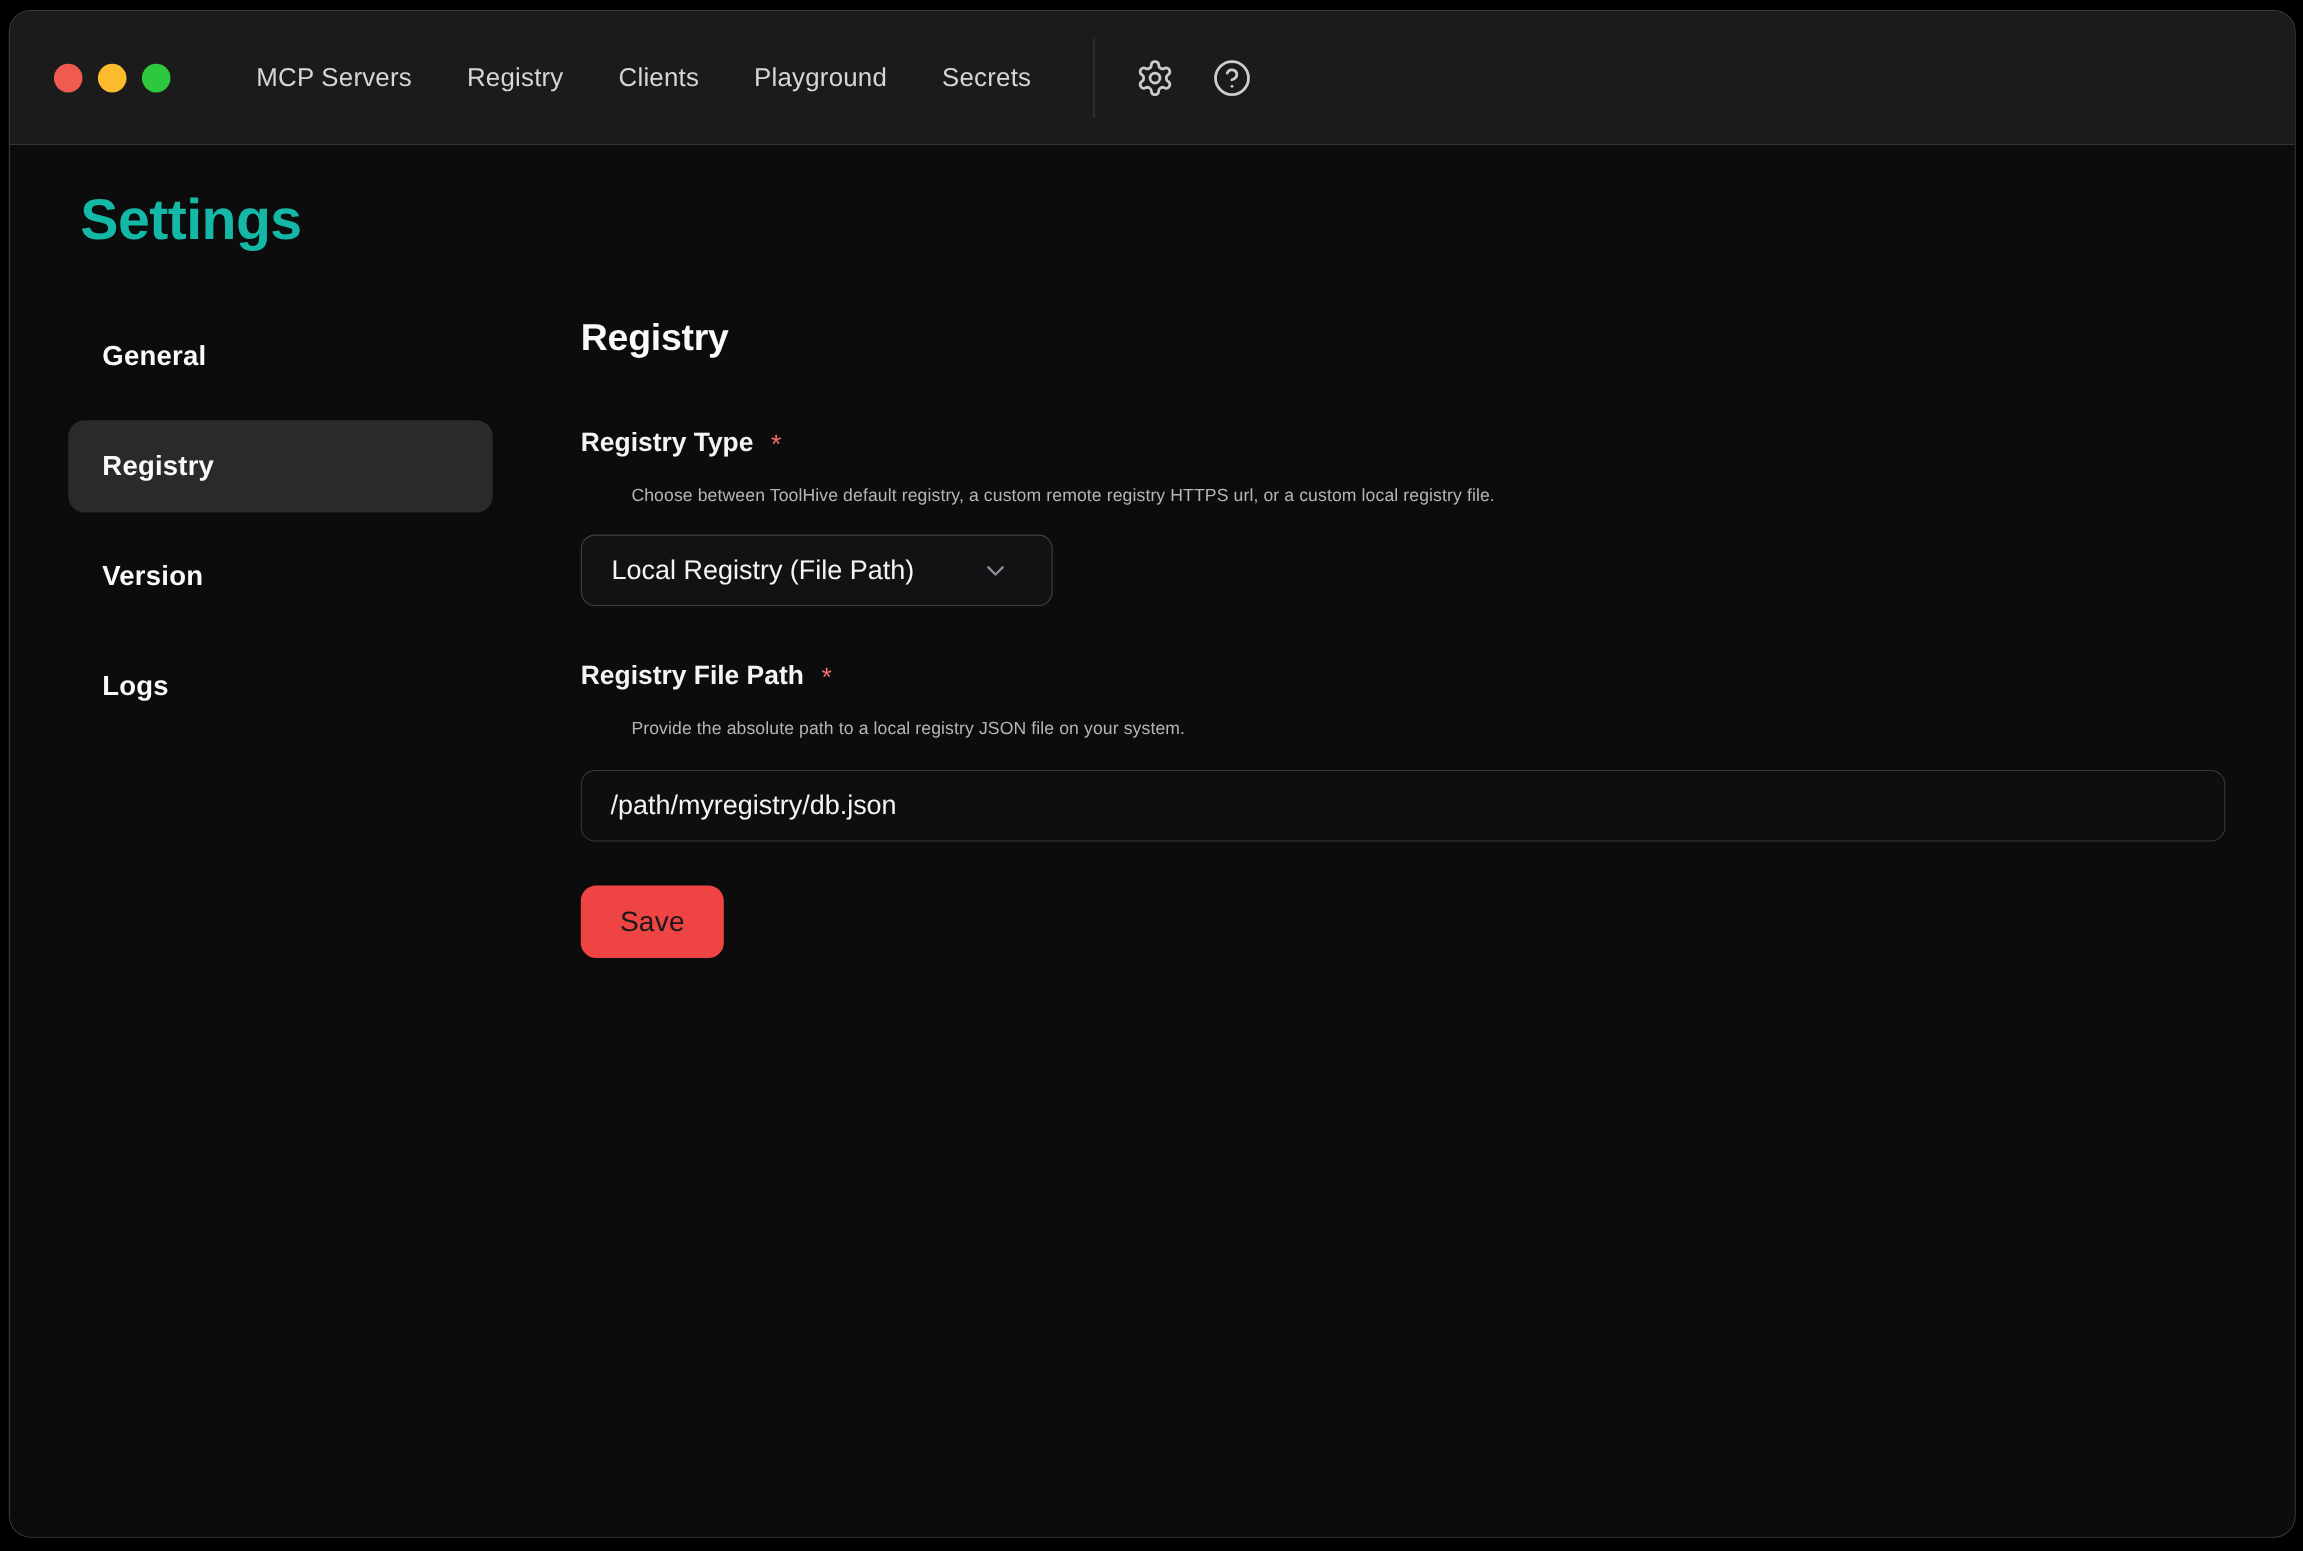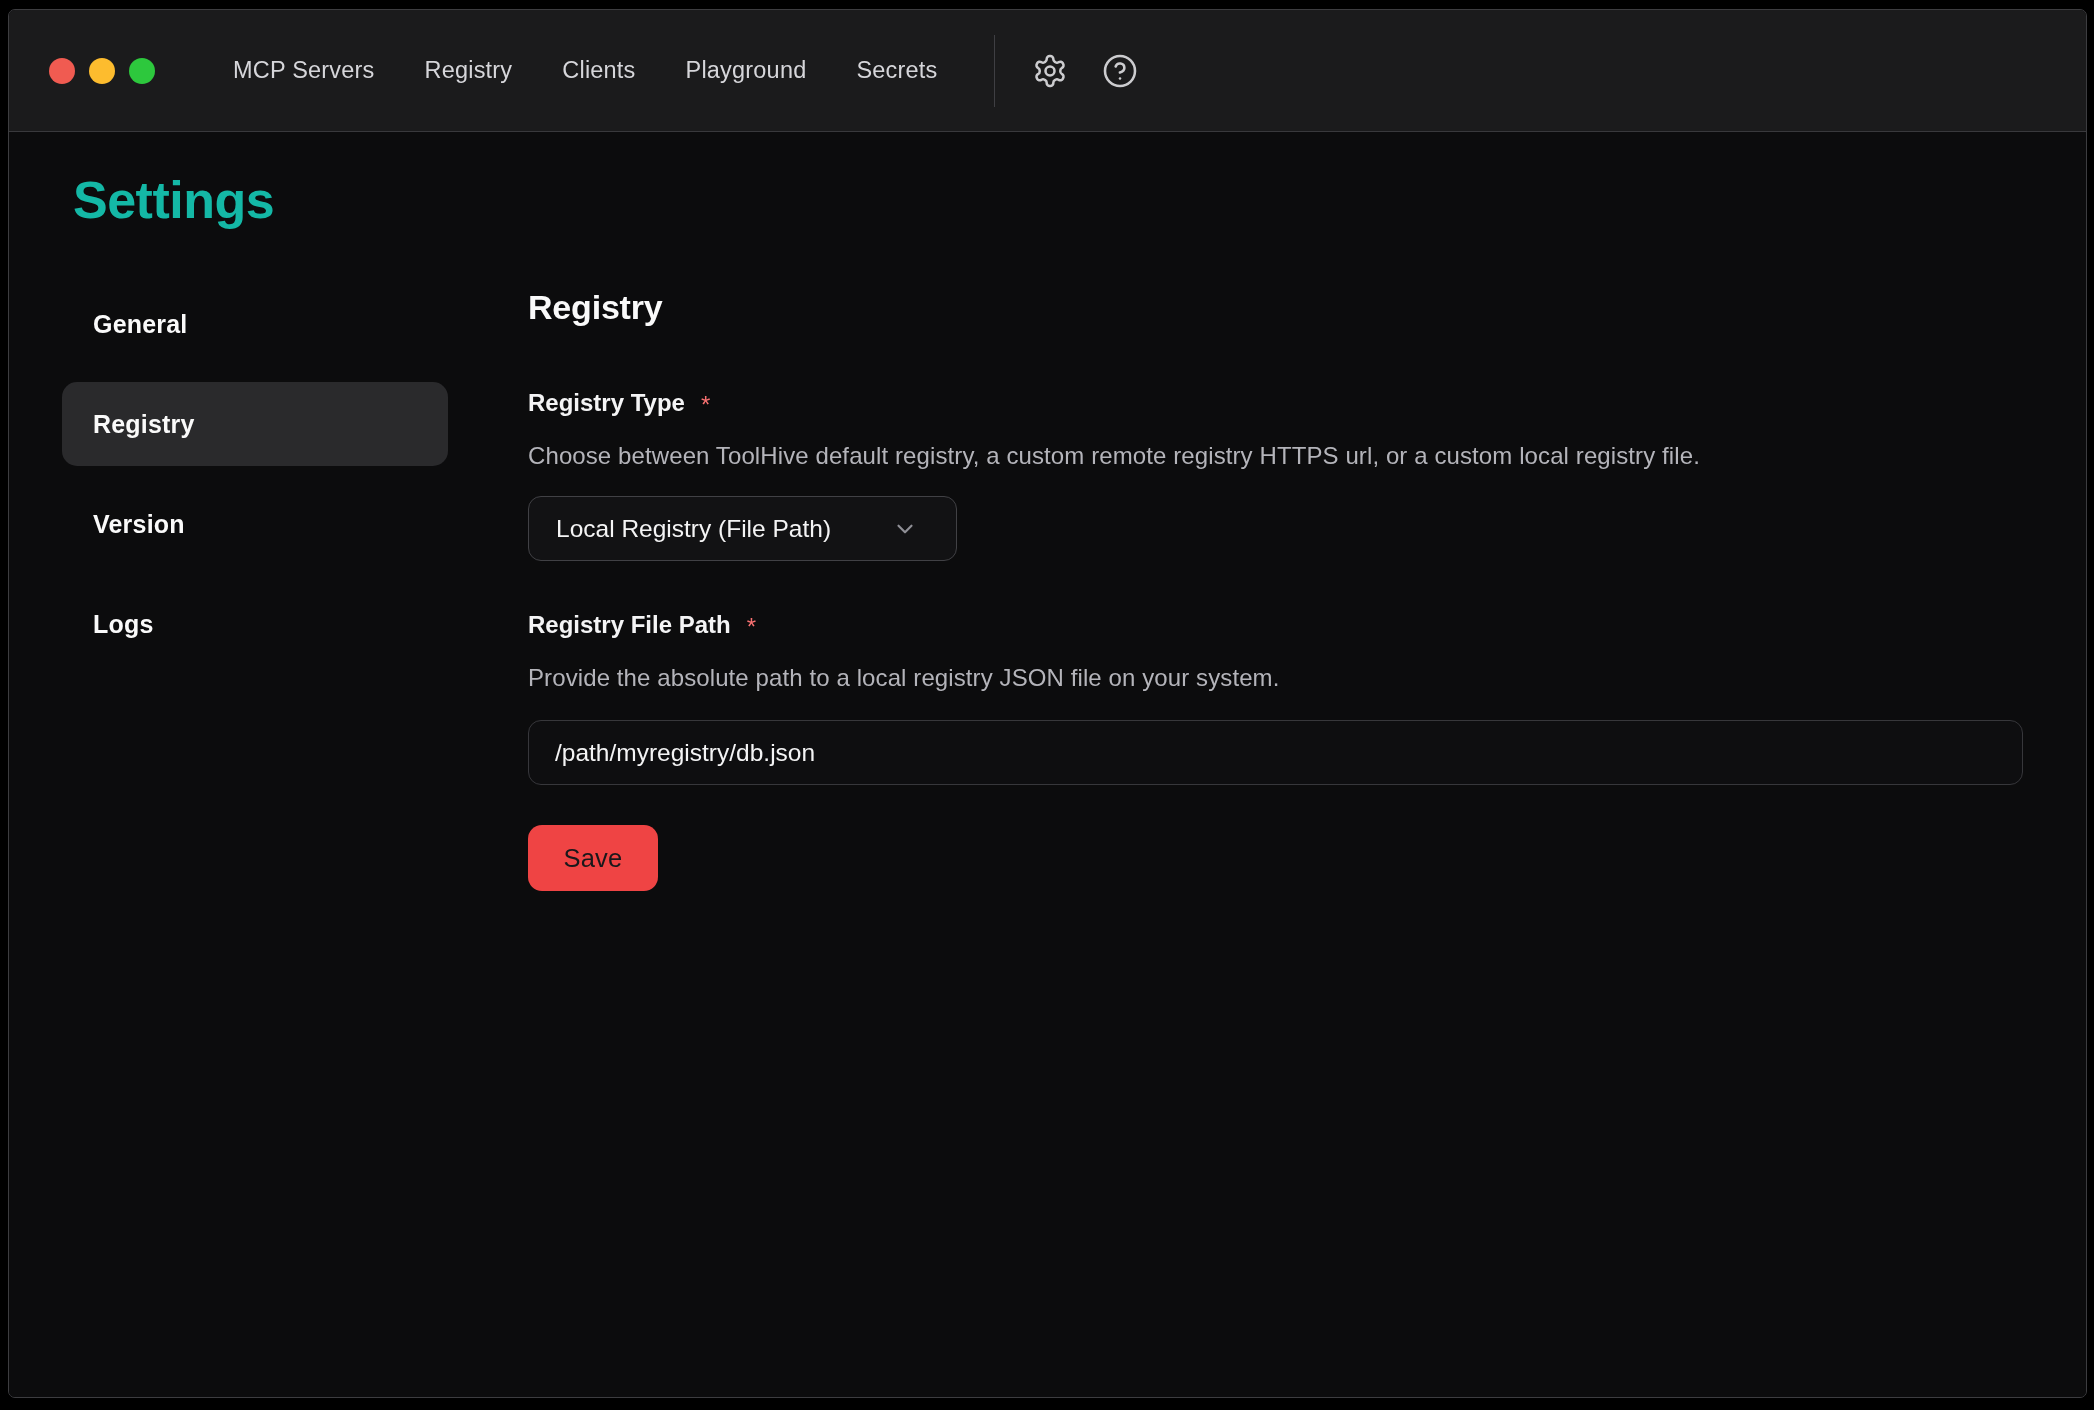--- a/index.html
+++ b/index.html
@@ -4,21 +4,21 @@
 <style>
   * { margin: 0; padding: 0; box-sizing: border-box; }
   html, body { width: 2094px; height: 1410px; background: #000; overflow: hidden; }
   body { font-family: "Liberation Sans", sans-serif; -webkit-font-smoothing: antialiased; }
 
   .window {
     position: absolute;
     left: 8px; top: 9px; right: 7px; bottom: 12px;
     background: #0c0c0d;
     border: 1px solid #3d3d40;
-    border-radius: 7px;
+    border-radius: 20px;
     overflow: hidden;
     display: flex;
     flex-direction: column;
   }
 
   
   .titlebar {
     height: 122px;
     flex: 0 0 122px;
     background: #1b1b1c;
@@ -104,23 +104,24 @@
   }
   .req-asterisk {
     font-size: 24px;
     color: #f87171;
     margin-left: 16px;
     line-height: 1;
     padding-top: 2px;
   }
   .field-desc {
     margin-top: 25px;
-    font-size: 24px;
+    font-size: 16px;
     color: #b4b4ba;
     letter-spacing: 0.1px;
+    margin-left: 46px;
   }
 
   .f1-label { margin-top: 62px; }
   .f2-label { margin-top: 50px; }
 
   .select-box {
     margin-top: 26px;
     width: 429px;
     height: 65px;
     background: #121214;

